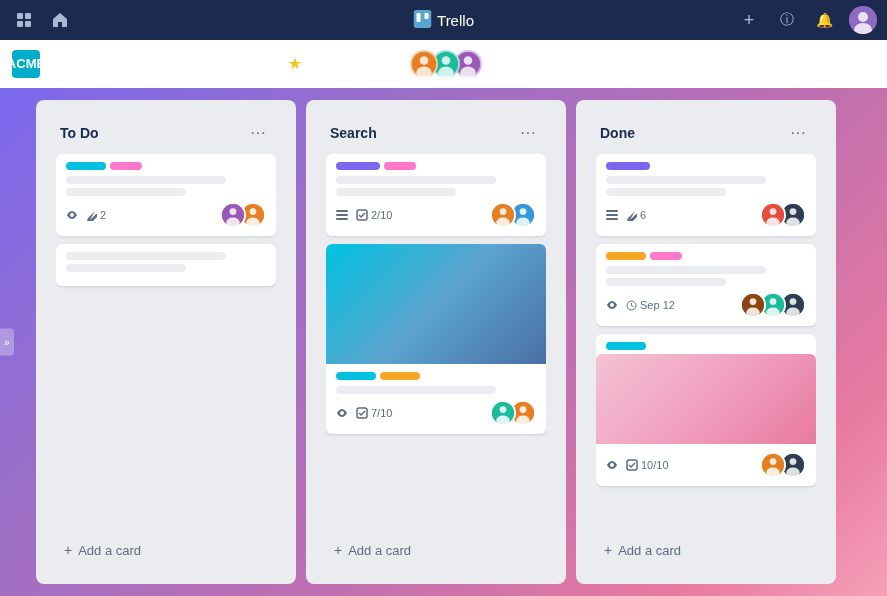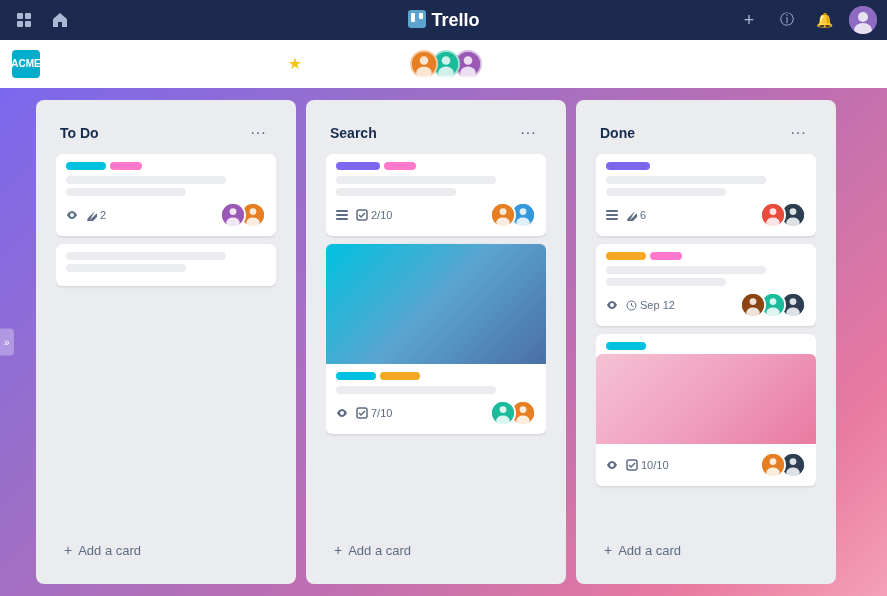--- a/index.html
+++ b/index.html
@@ -169,39 +169,39 @@
     </svg>
   </span>
   <div class="nav-title">
     <span style="color:#5ba4cf;font-size:14px;">
       <svg width="18" height="18" viewBox="0 0 18 18" fill="none">
         <rect width="18" height="18" rx="3" fill="#5ba4cf"></rect>
         <rect x="3" y="3" width="4" height="9" rx="1" fill="white"></rect>
         <rect x="11" y="3" width="4" height="6" rx="1" fill="white"></rect>
       </svg>
     </span>
-    <span style="color:white;font-size:18px;font-weight:700;">Trello</span>
+    <span style="color:white;font-size:15px;font-weight:400;">Trello</span>
   </div>
   <div class="nav-right">
     <span class="nav-icon-btn" style="color:#aab8d4;font-size:18px;">+</span>
     <span class="nav-icon-btn" style="color:#aab8d4;font-size:14px;">ⓘ</span>
     <span class="nav-icon-btn" style="color:#aab8d4;font-size:14px;">🔔</span>
     <div class="nav-avatar">
       <svg width="28" height="28" viewBox="0 0 28 28">
         <circle cx="14" cy="14" r="14" fill="#8e6bc0"></circle>
         <circle cx="14" cy="11" r="5" fill="white" opacity="0.8"></circle>
         <ellipse cx="14" cy="24" rx="9" ry="7" fill="white" opacity="0.8"></ellipse>
       </svg>
     </div>
   </div>
 </nav>
 
 <header class="board-header">
   <div class="board-icon">
-    <span style="font-size:10px;color:white;font-weight:bold;">ACME</span>
+    <span style="font-size:13px;color:white;font-weight:bold;">ACME</span>
   </div>
   <button class="board-view-btn">
     <svg width="12" height="12" viewBox="0 0 12 12" fill="currentColor">
       <rect x="0" y="0" width="5" height="5"></rect>
         <rect x="7" y="0" width="5" height="5"></rect>
       <rect x="0" y="7" width="5" height="5"></rect>
         <rect x="7" y="7" width="5" height="5"></rect>
     </svg>
     <span>Board</span>
     <span style="font-size:10px;">▾</span>

